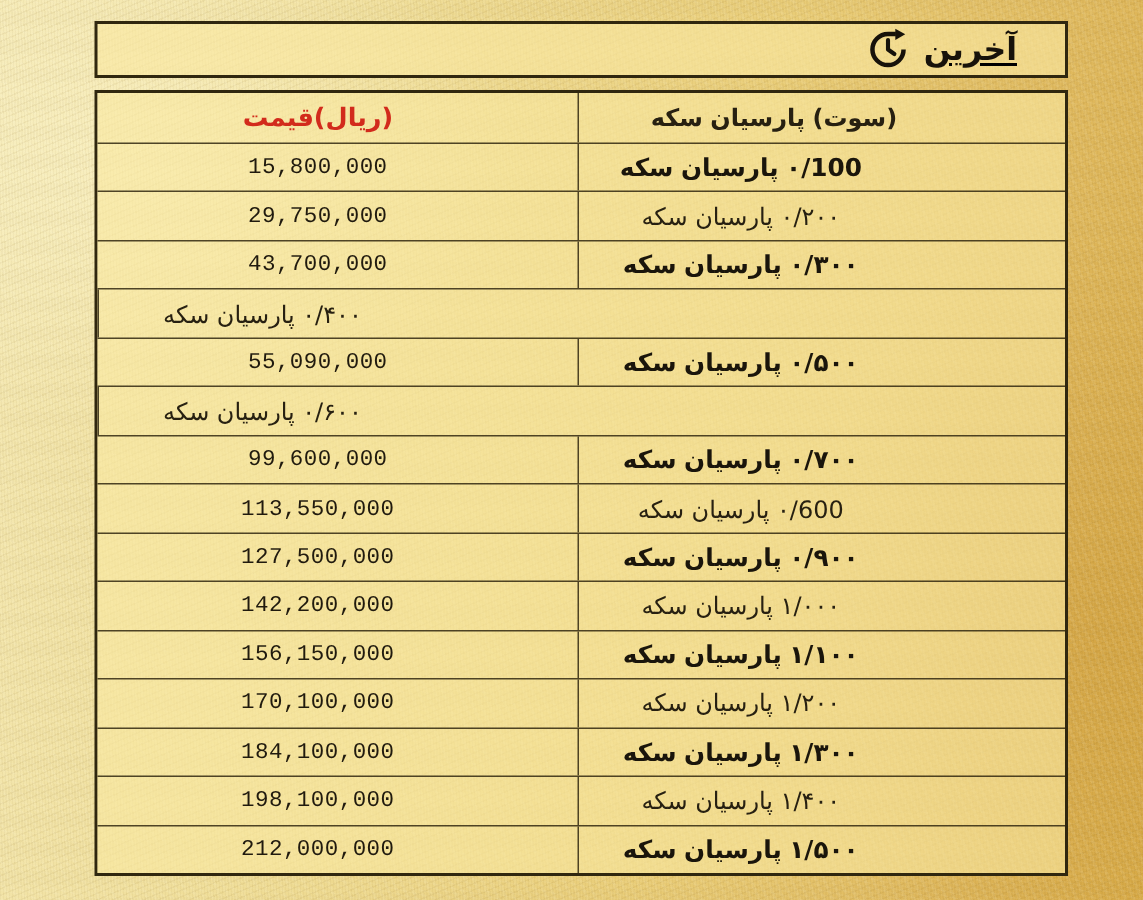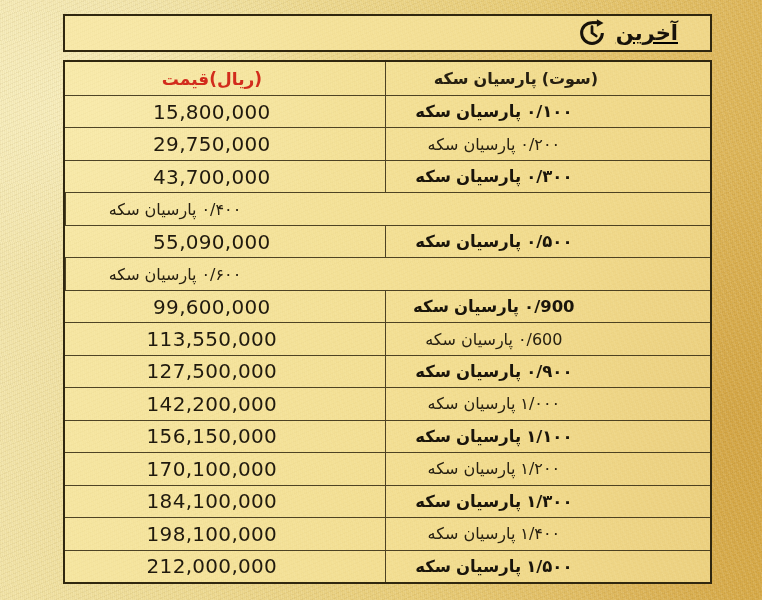--- a/index.html
+++ b/index.html
@@ -50,21 +50,21 @@
     display:flex;align-items:center;justify-content:center;
     box-sizing:border-box;white-space:nowrap;overflow:hidden;
   }
   .cell.price{width:322px;padding-right:26px;}
   .cell.coin{width:327px;border-left:1px solid rgba(48,39,15,0.85);padding-right:108px;gap:5px;}
   .t-row.head .cell.coin{padding-right:64px;}
   .head .w{
     unicode-bidi:isolate;color:#d22b1c;font-weight:bold;font-size:17px;
   }
   .price-val{
-    font-size:20px;color:#201a0e;letter-spacing:0.3px;font-weight:500;
+    font-size:15px;color:#201a0e;letter-spacing:0.3px;font-weight:500;font-family:Liberation Mono, monospace;
   }
   .coin .w{
     unicode-bidi:isolate;font-size:16px;color:#272011;
   }
   .t-row.em .coin .w{font-weight:bold;font-size:16.5px;color:#1a150b;}
 </style>
 </head>
 <body>
 
 <div class="page">
@@ -95,21 +95,21 @@
         </div>
     </div>
 
   <div class="t-row em">
         <div class="cell price">
           <span class="price-val">15,800,000</span>
         </div>
         <div class="cell coin">
           <span class="w">سکه</span>
           <span class="w">پارسیان</span>
-          <span class="w">۰/۱۰۰</span>
+          <span class="w">۰/100</span>
         </div>
       </div>
       <div class="t-row">
         <div class="cell price">
           <span class="price-val">29,750,000</span>
         </div>
         <div class="cell coin">
           <span class="w">سکه</span>
           <span class="w">پارسیان</span>
           <span class="w">۰/۲۰۰</span>
@@ -149,21 +149,21 @@
           <span class="w">۰/۶۰۰</span>
         </div>
       </div>
       <div class="t-row em">
         <div class="cell price">
           <span class="price-val">99,600,000</span>
         </div>
         <div class="cell coin">
           <span class="w">سکه</span>
           <span class="w">پارسیان</span>
-          <span class="w">۰/900</span>
+          <span class="w">۰/۷۰۰</span>
         </div>
       </div>
       <div class="t-row">
         <div class="cell price">
           <span class="price-val">113,550,000</span>
         </div>
         <div class="cell coin">
           <span class="w">سکه</span>
           <span class="w">پارسیان</span>
           <span class="w">۰/600</span>

